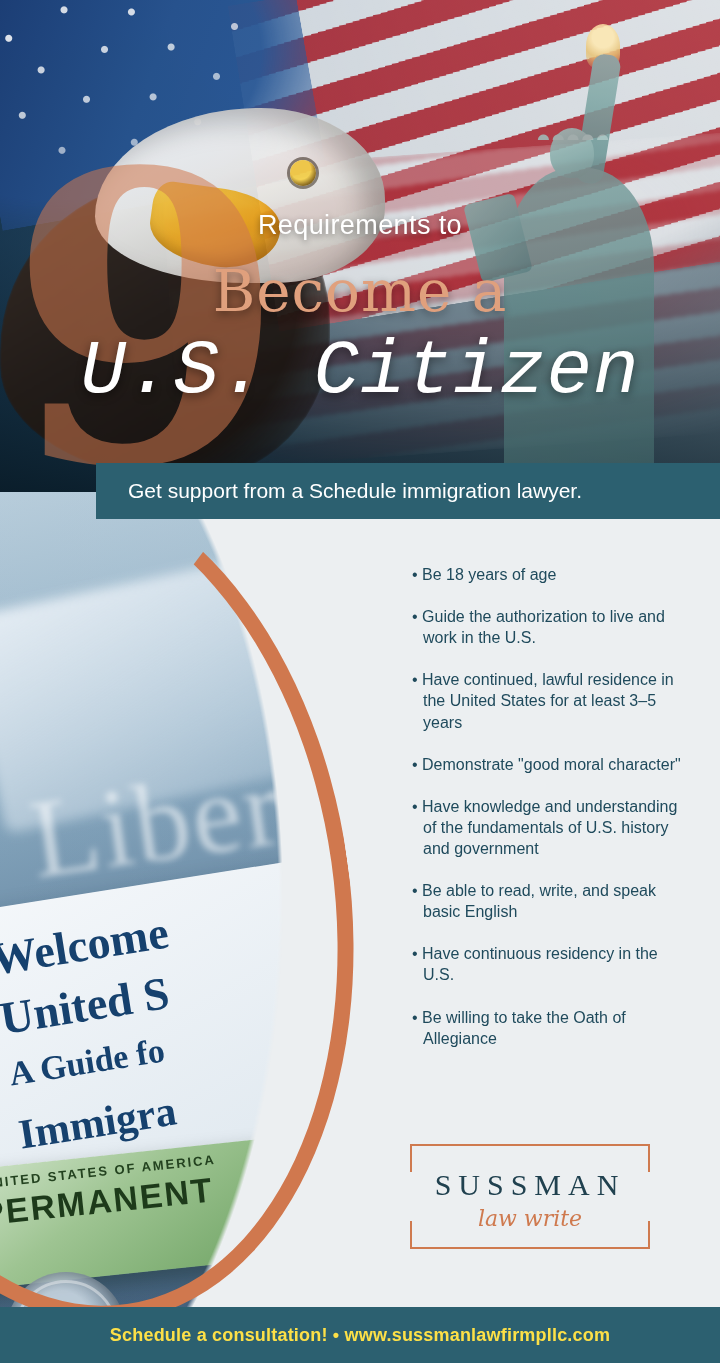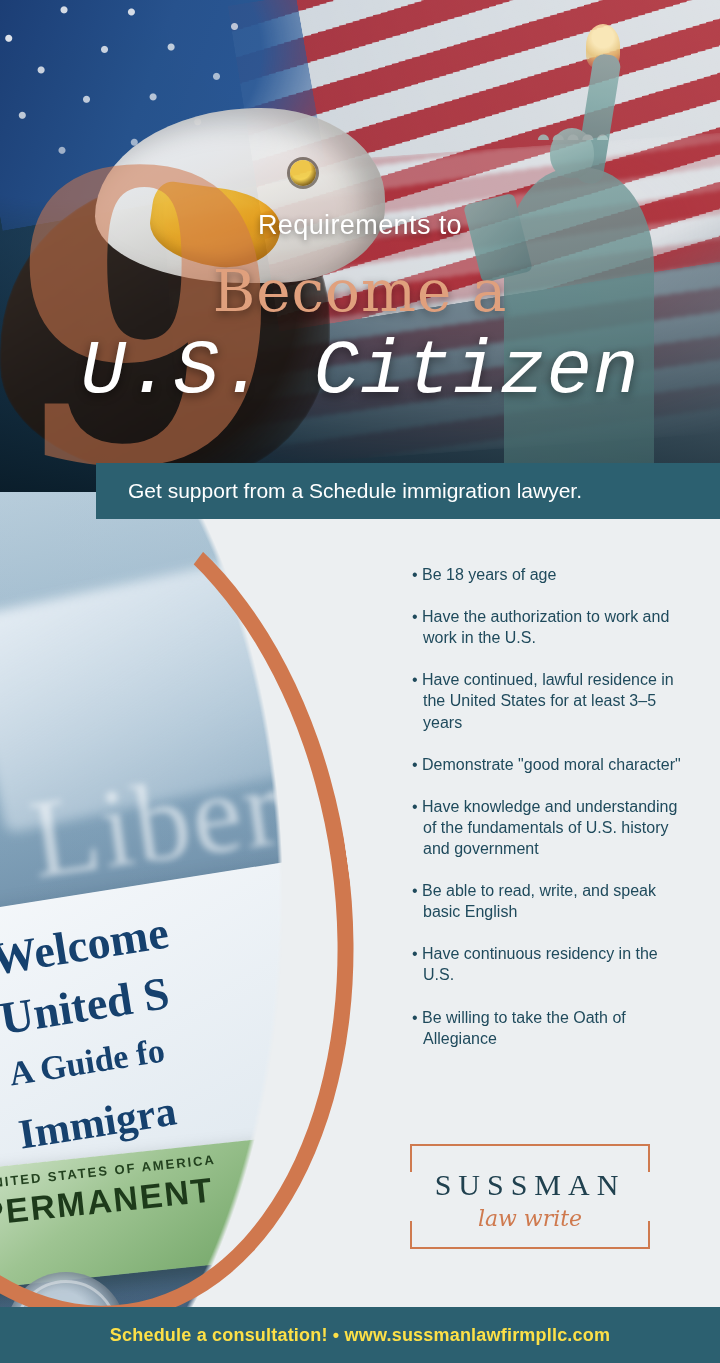--- a/index.html
+++ b/index.html
@@ -472,21 +472,21 @@
       <div class="seal">
         <div class="seal-ring"></div>
 
       </div>
     </div>
 
     <div class="arc"></div>
 
     <ul class="list">
       <li>• <span>Be 18 years of age</span></li>
-      <li>• <span>Have the authorization to work and work in the U.S.</span></li>
+      <li>• <span>Guide the authorization to live and work in the U.S.</span></li>
       <li>• <span>Have continued, lawful residence in the United States for at least 3–5 years</span></li>
       <li>• <span>Demonstrate "good moral character"</span></li>
       <li>• <span>Have knowledge and understanding of the fundamentals of U.S. history and government</span></li>
       <li>• <span>Be able to read, write, and speak basic English</span></li>
       <li>• <span>Have continuous residency in the U.S.</span></li>
       <li>• <span>Be willing to take the Oath of Allegiance</span></li>
     </ul>
 
     <div class="logo">
       <div class="logo-box-t"></div>

